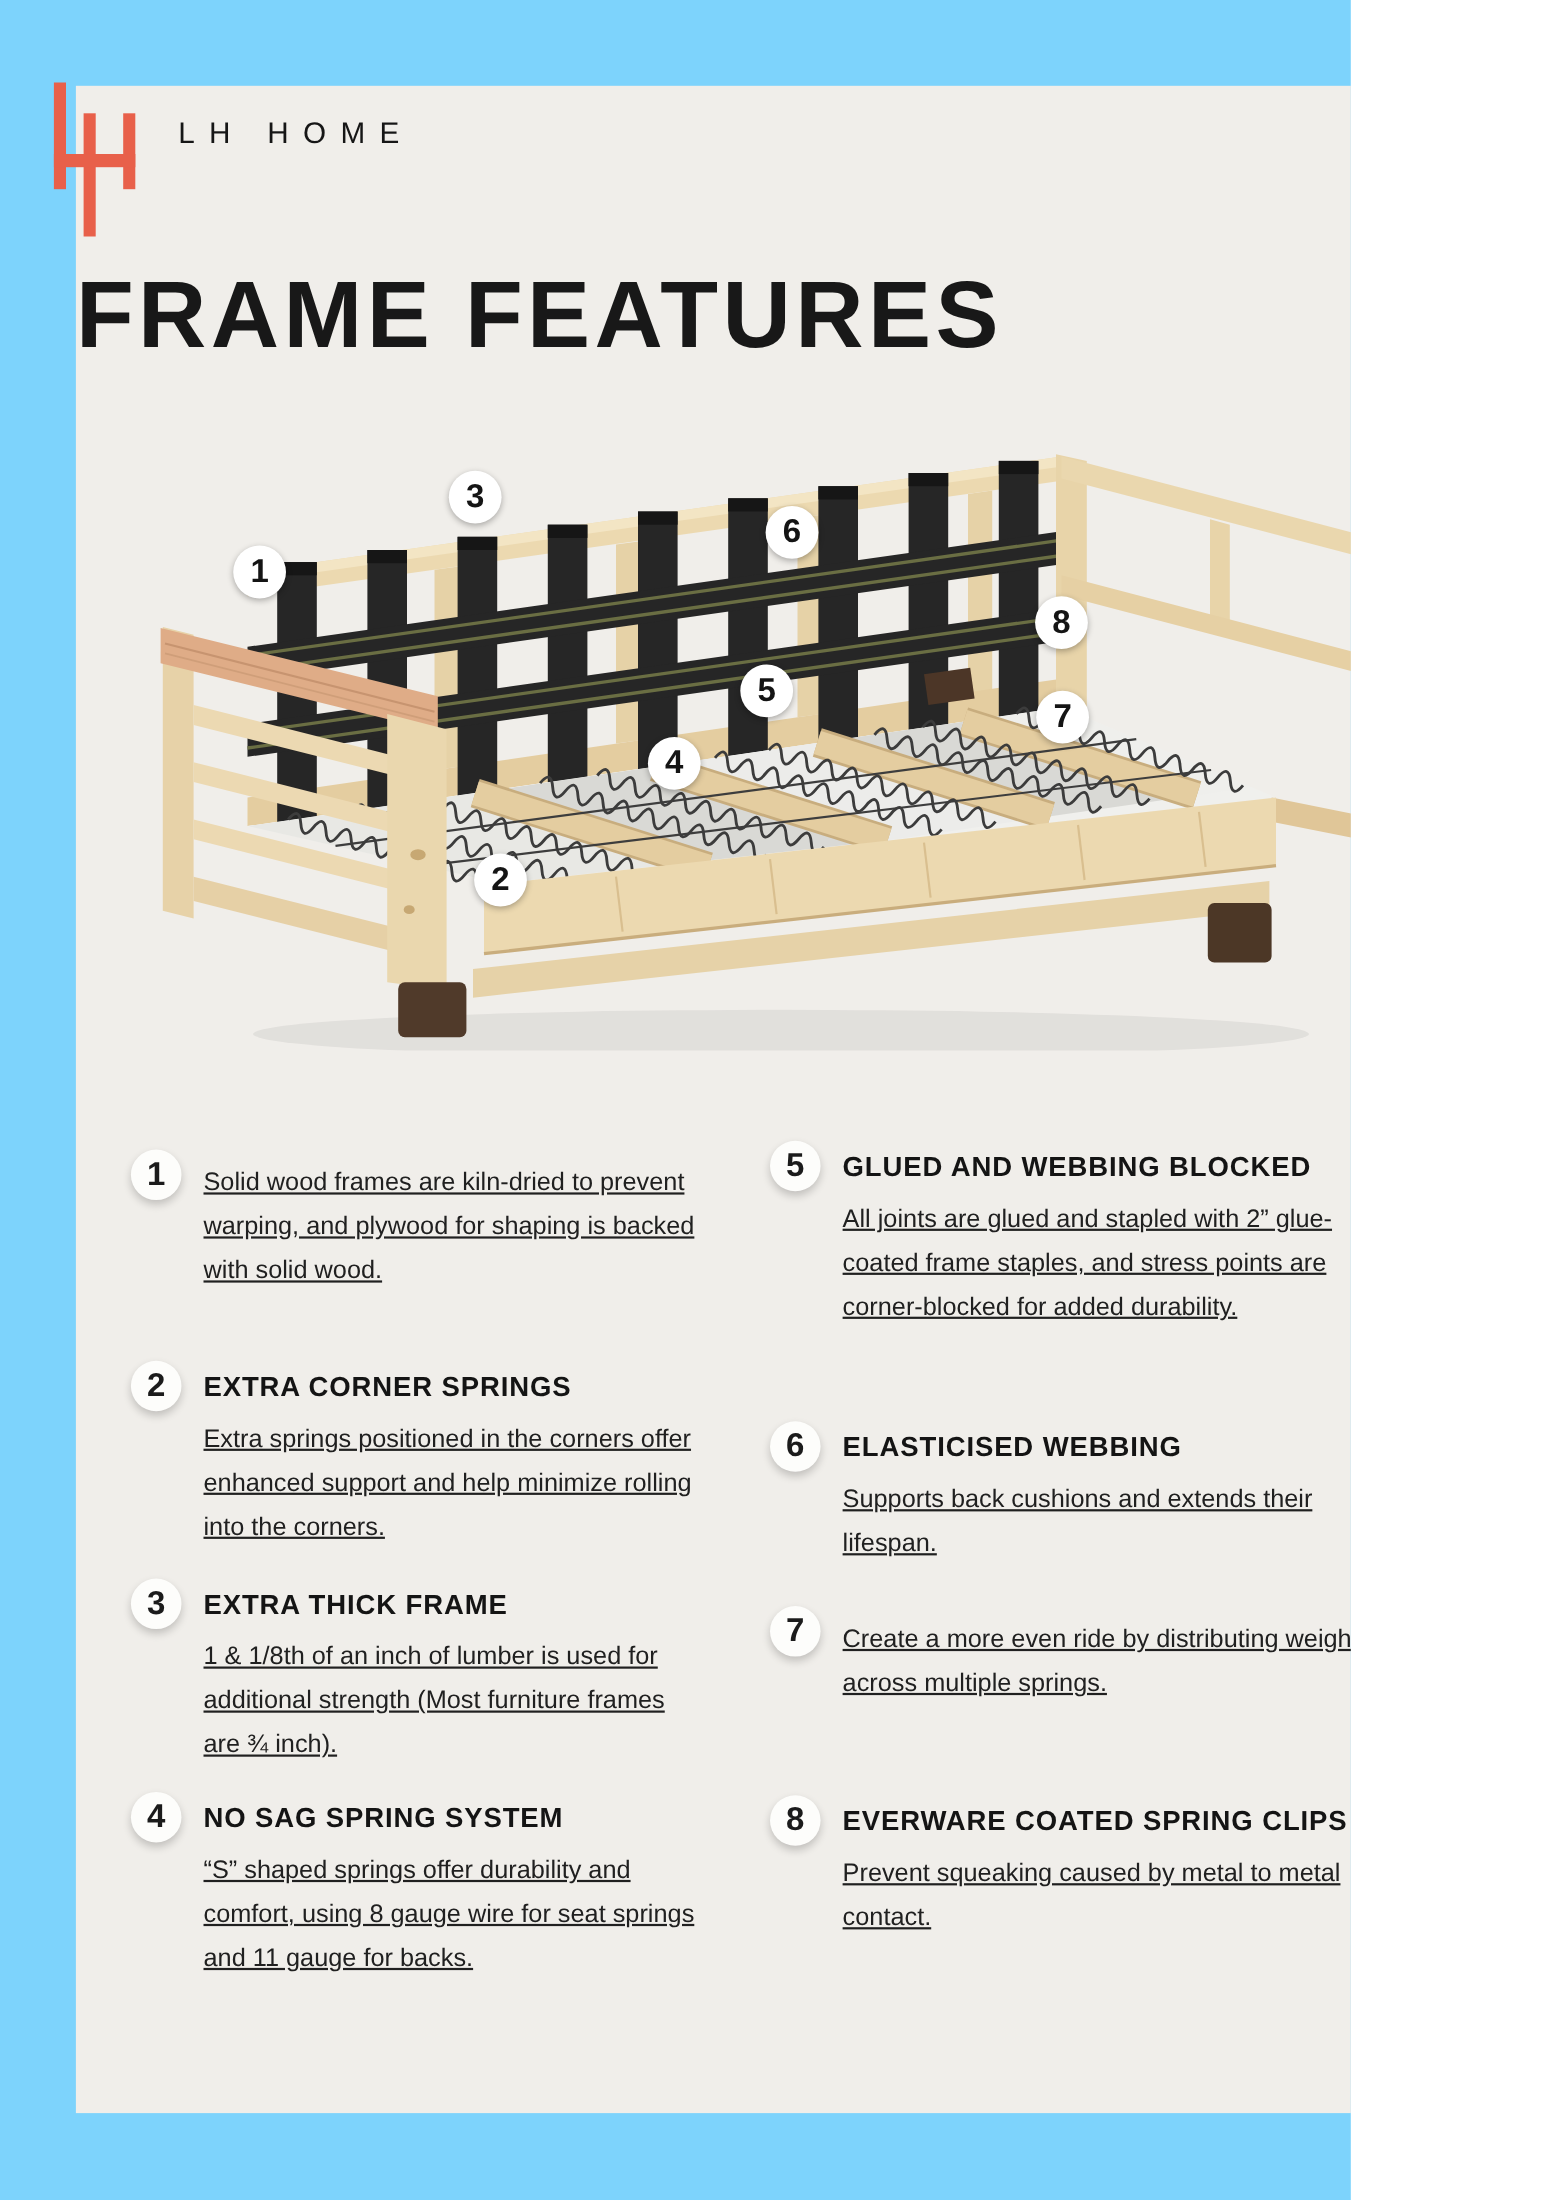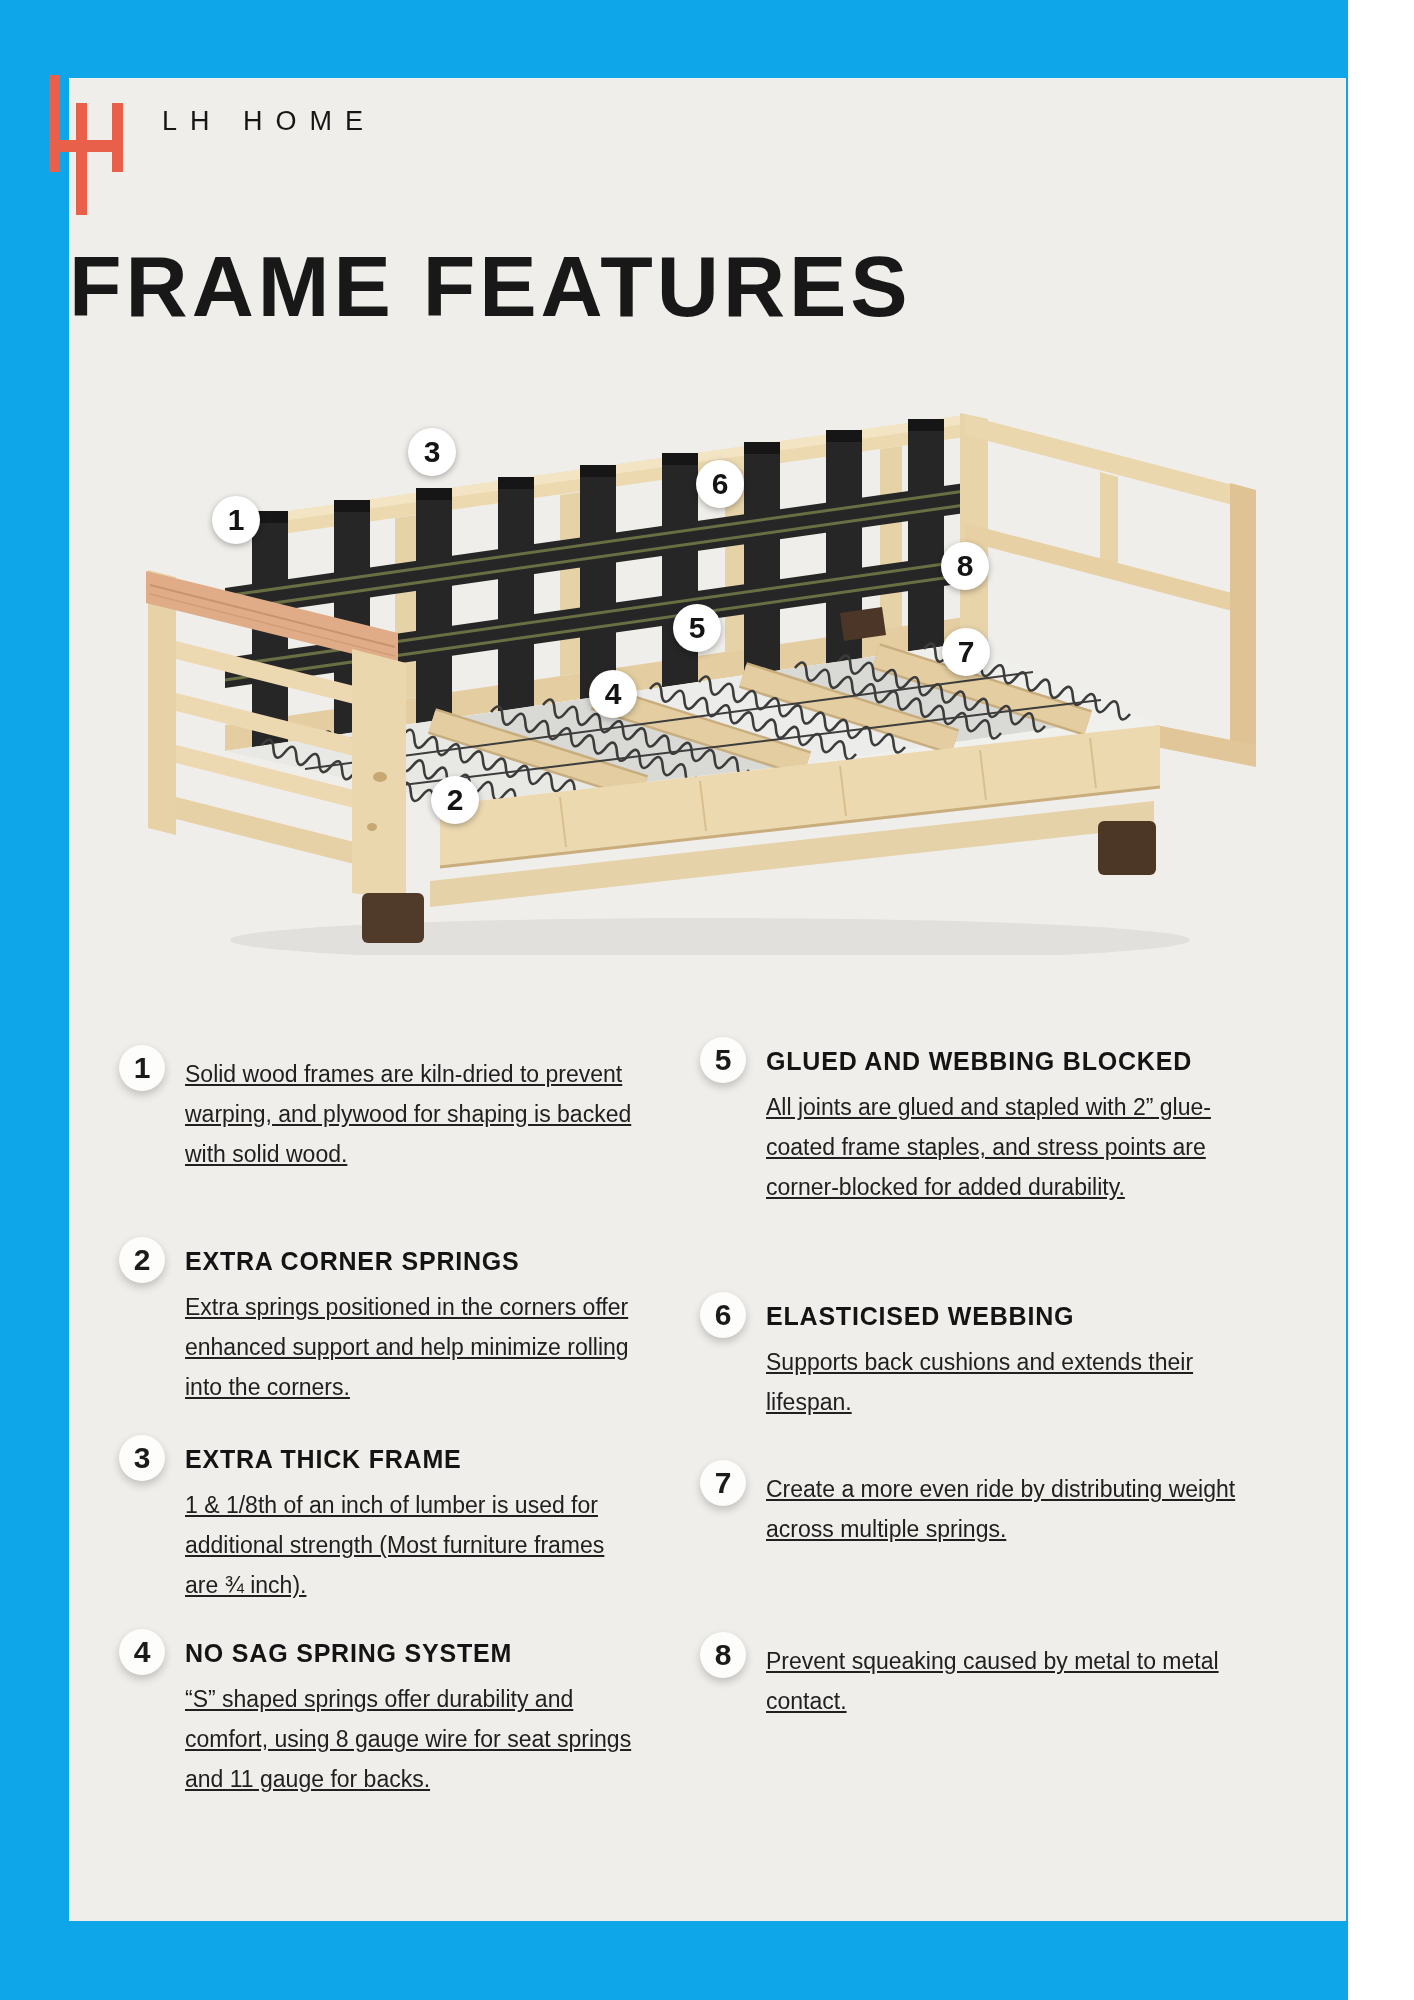--- a/index.html
+++ b/index.html
@@ -2,21 +2,21 @@
 <html style="--accent: #E8604A; --canvas: #F0EEEA; --ink: #1A1A1A;"><head>
 <meta charset="utf-8">
 <style>
   :root{
     --accent:#E8604A;
     --canvas:#F0EEEA;
     --ink:#1A1A1A;
   }
   *{margin:0;padding:0;box-sizing:border-box;}
   body{background:#ffffff;font-family:"Liberation Sans", sans-serif;}
-  #page{position:relative;width:1348px;height:2000px;background:#0ea5e9;overflow:hidden;}
+  #page{position:relative;width:1228px;height:2000px;background:#7dd3fc;overflow:hidden;}
   #panel{position:absolute;left:69px;top:78px;width:1277px;height:1843px;background:var(--canvas);}
 
   
   #logo{position:absolute;left:49px;top:75px;width:75px;height:141px;}
   #logo .bar{position:absolute;background:var(--accent);}
   #logo .b1{left:0;top:0;width:11px;height:97px;}
   #logo .b2{left:27px;top:28px;width:11px;height:112px;}
   #logo .b3{left:63px;top:28px;width:11px;height:69px;}
   #logo .b4{left:0;top:65px;width:74px;height:12px;}
 
@@ -230,16 +230,17 @@
         <div class="num-badge">6</div>
         <h3 class="f-heading">ELASTICISED WEBBING</h3>
         <p class="f-body">Supports back cushions and extends their lifespan.</p>
       </div>
       <div class="feature" style="left: 700px; top: 1460px; width: 541px;">
         <div class="num-badge">7</div>
         <p class="f-body">Create a more even ride by distributing weight across multiple springs.</p>
       </div>
       <div class="feature" style="left: 700px; top: 1632px; width: 541px;">
         <div class="num-badge">8</div>
+        <h3 class="f-heading">EVERWARE COATED SPRING CLIPS</h3>
         <p class="f-body">Prevent squeaking caused by metal to metal contact.</p>
       </div>
     </div>
 </div>
 
 </body></html>

